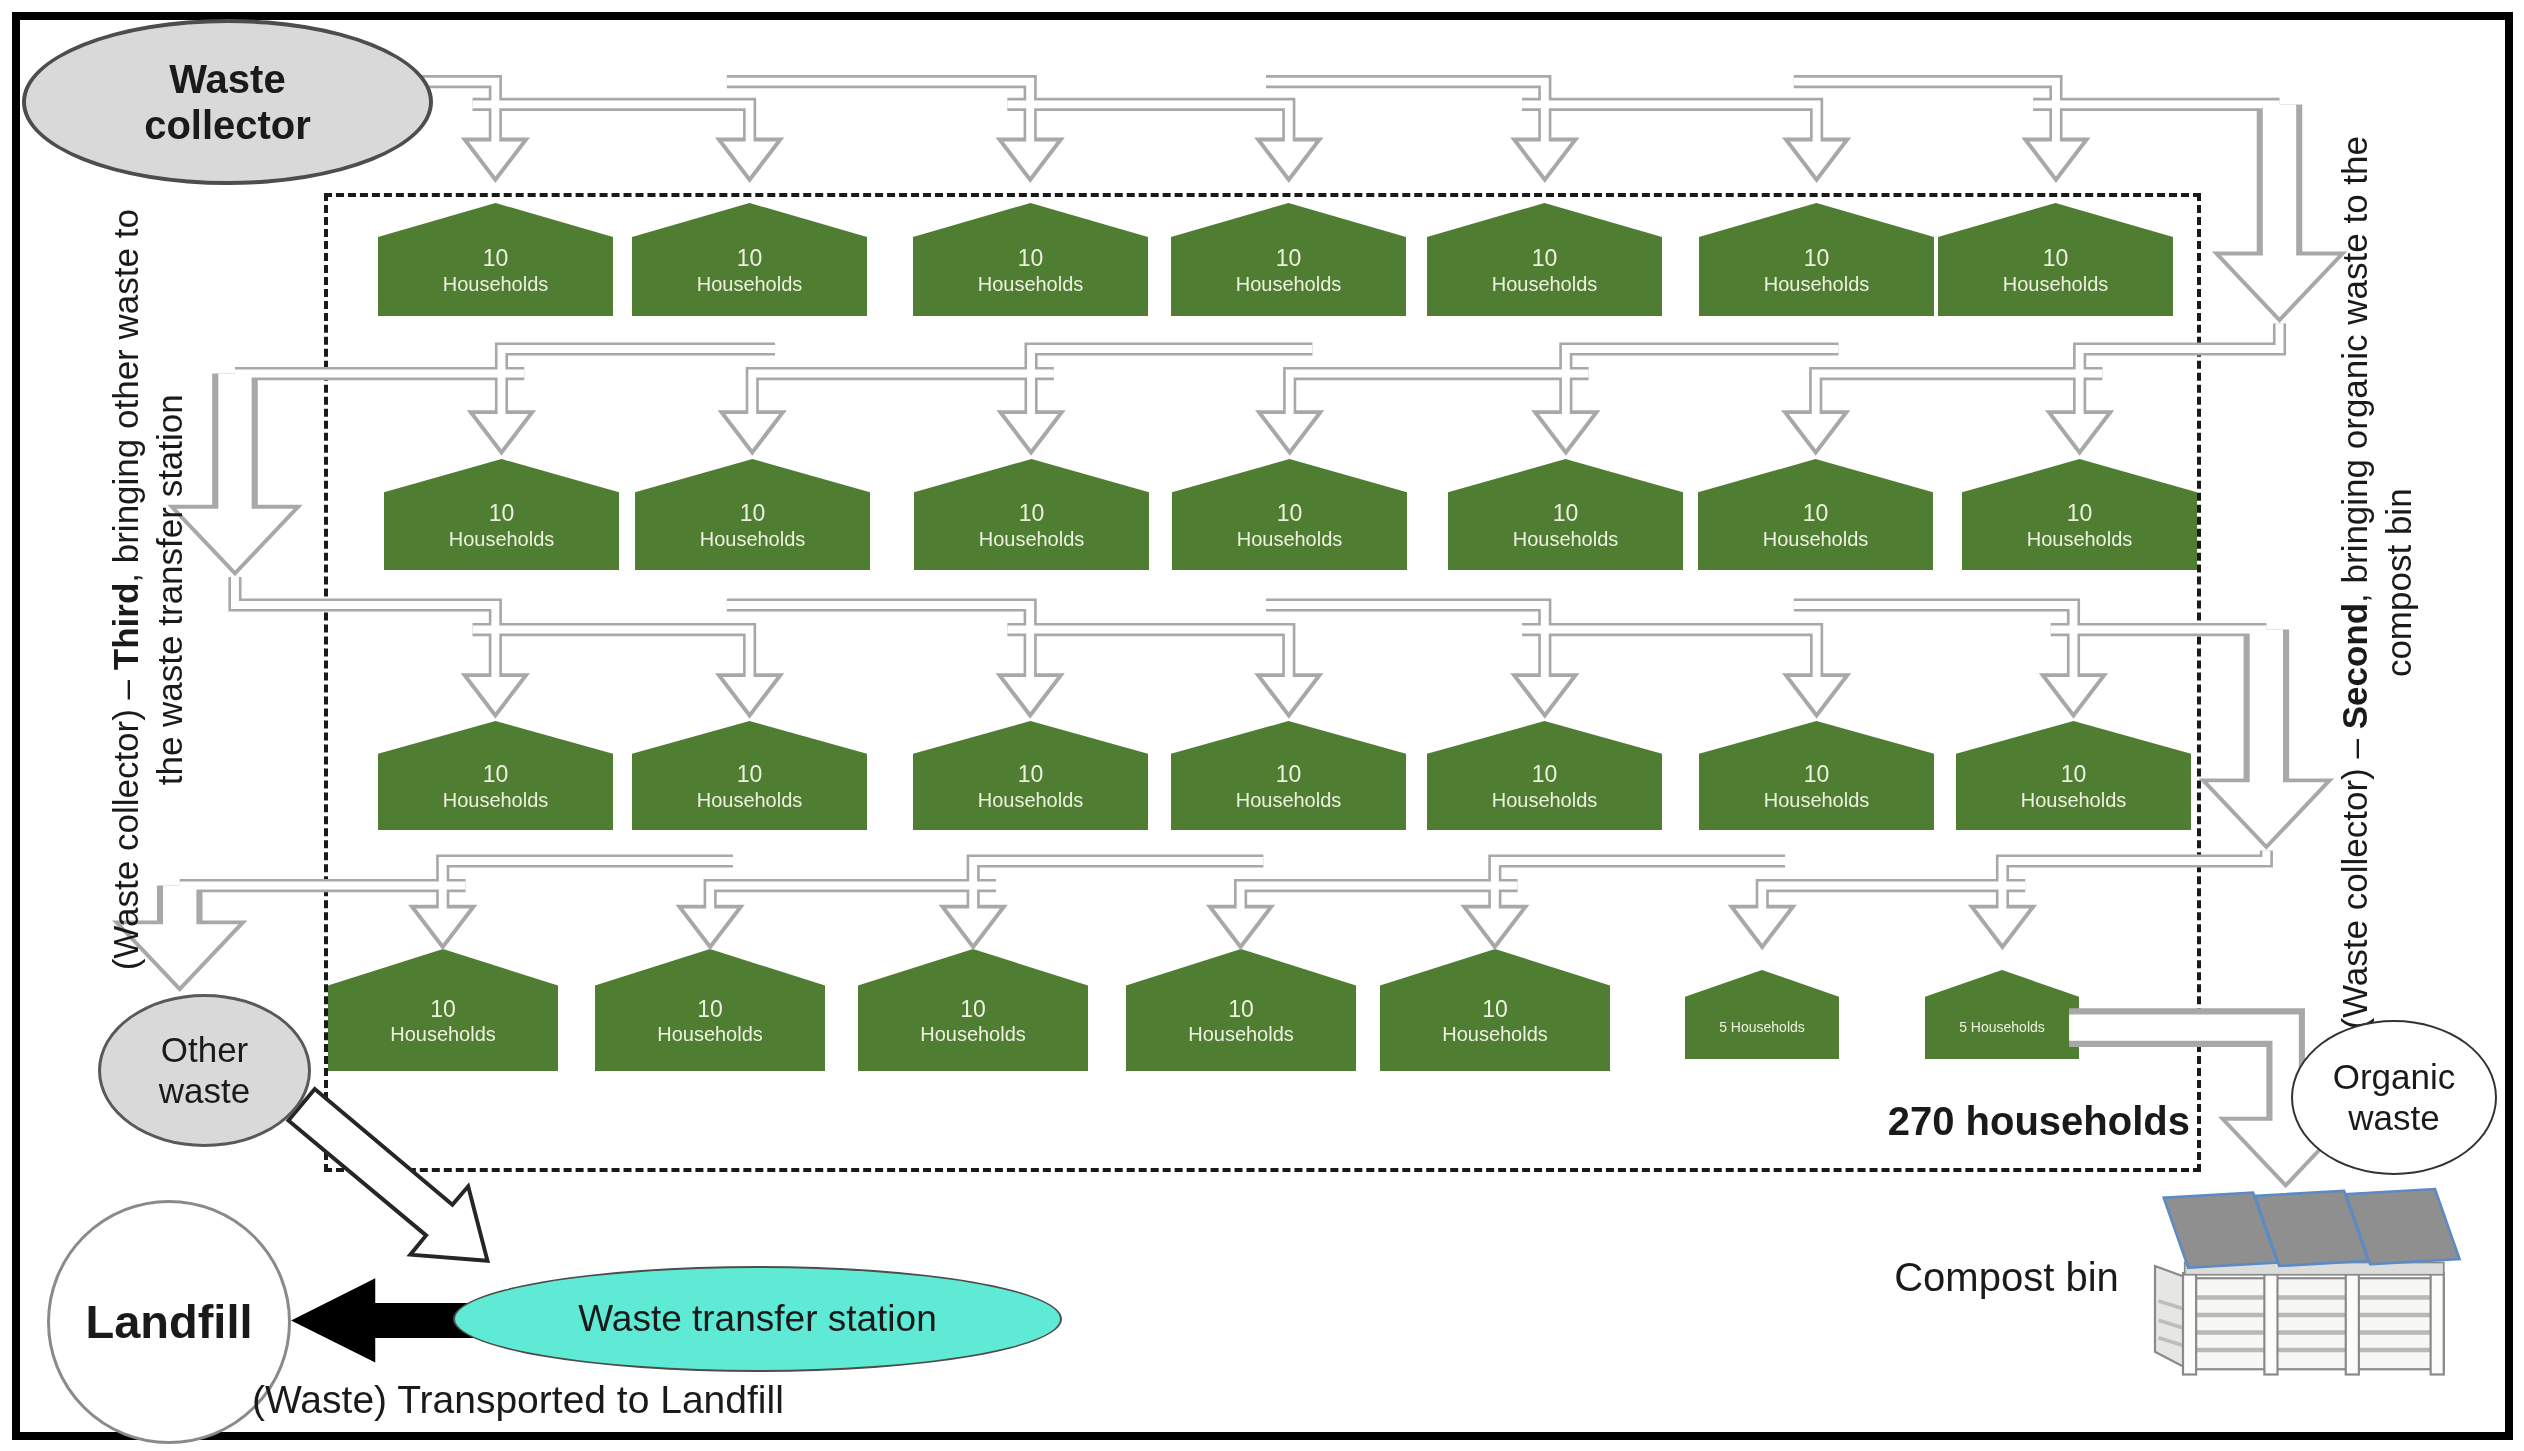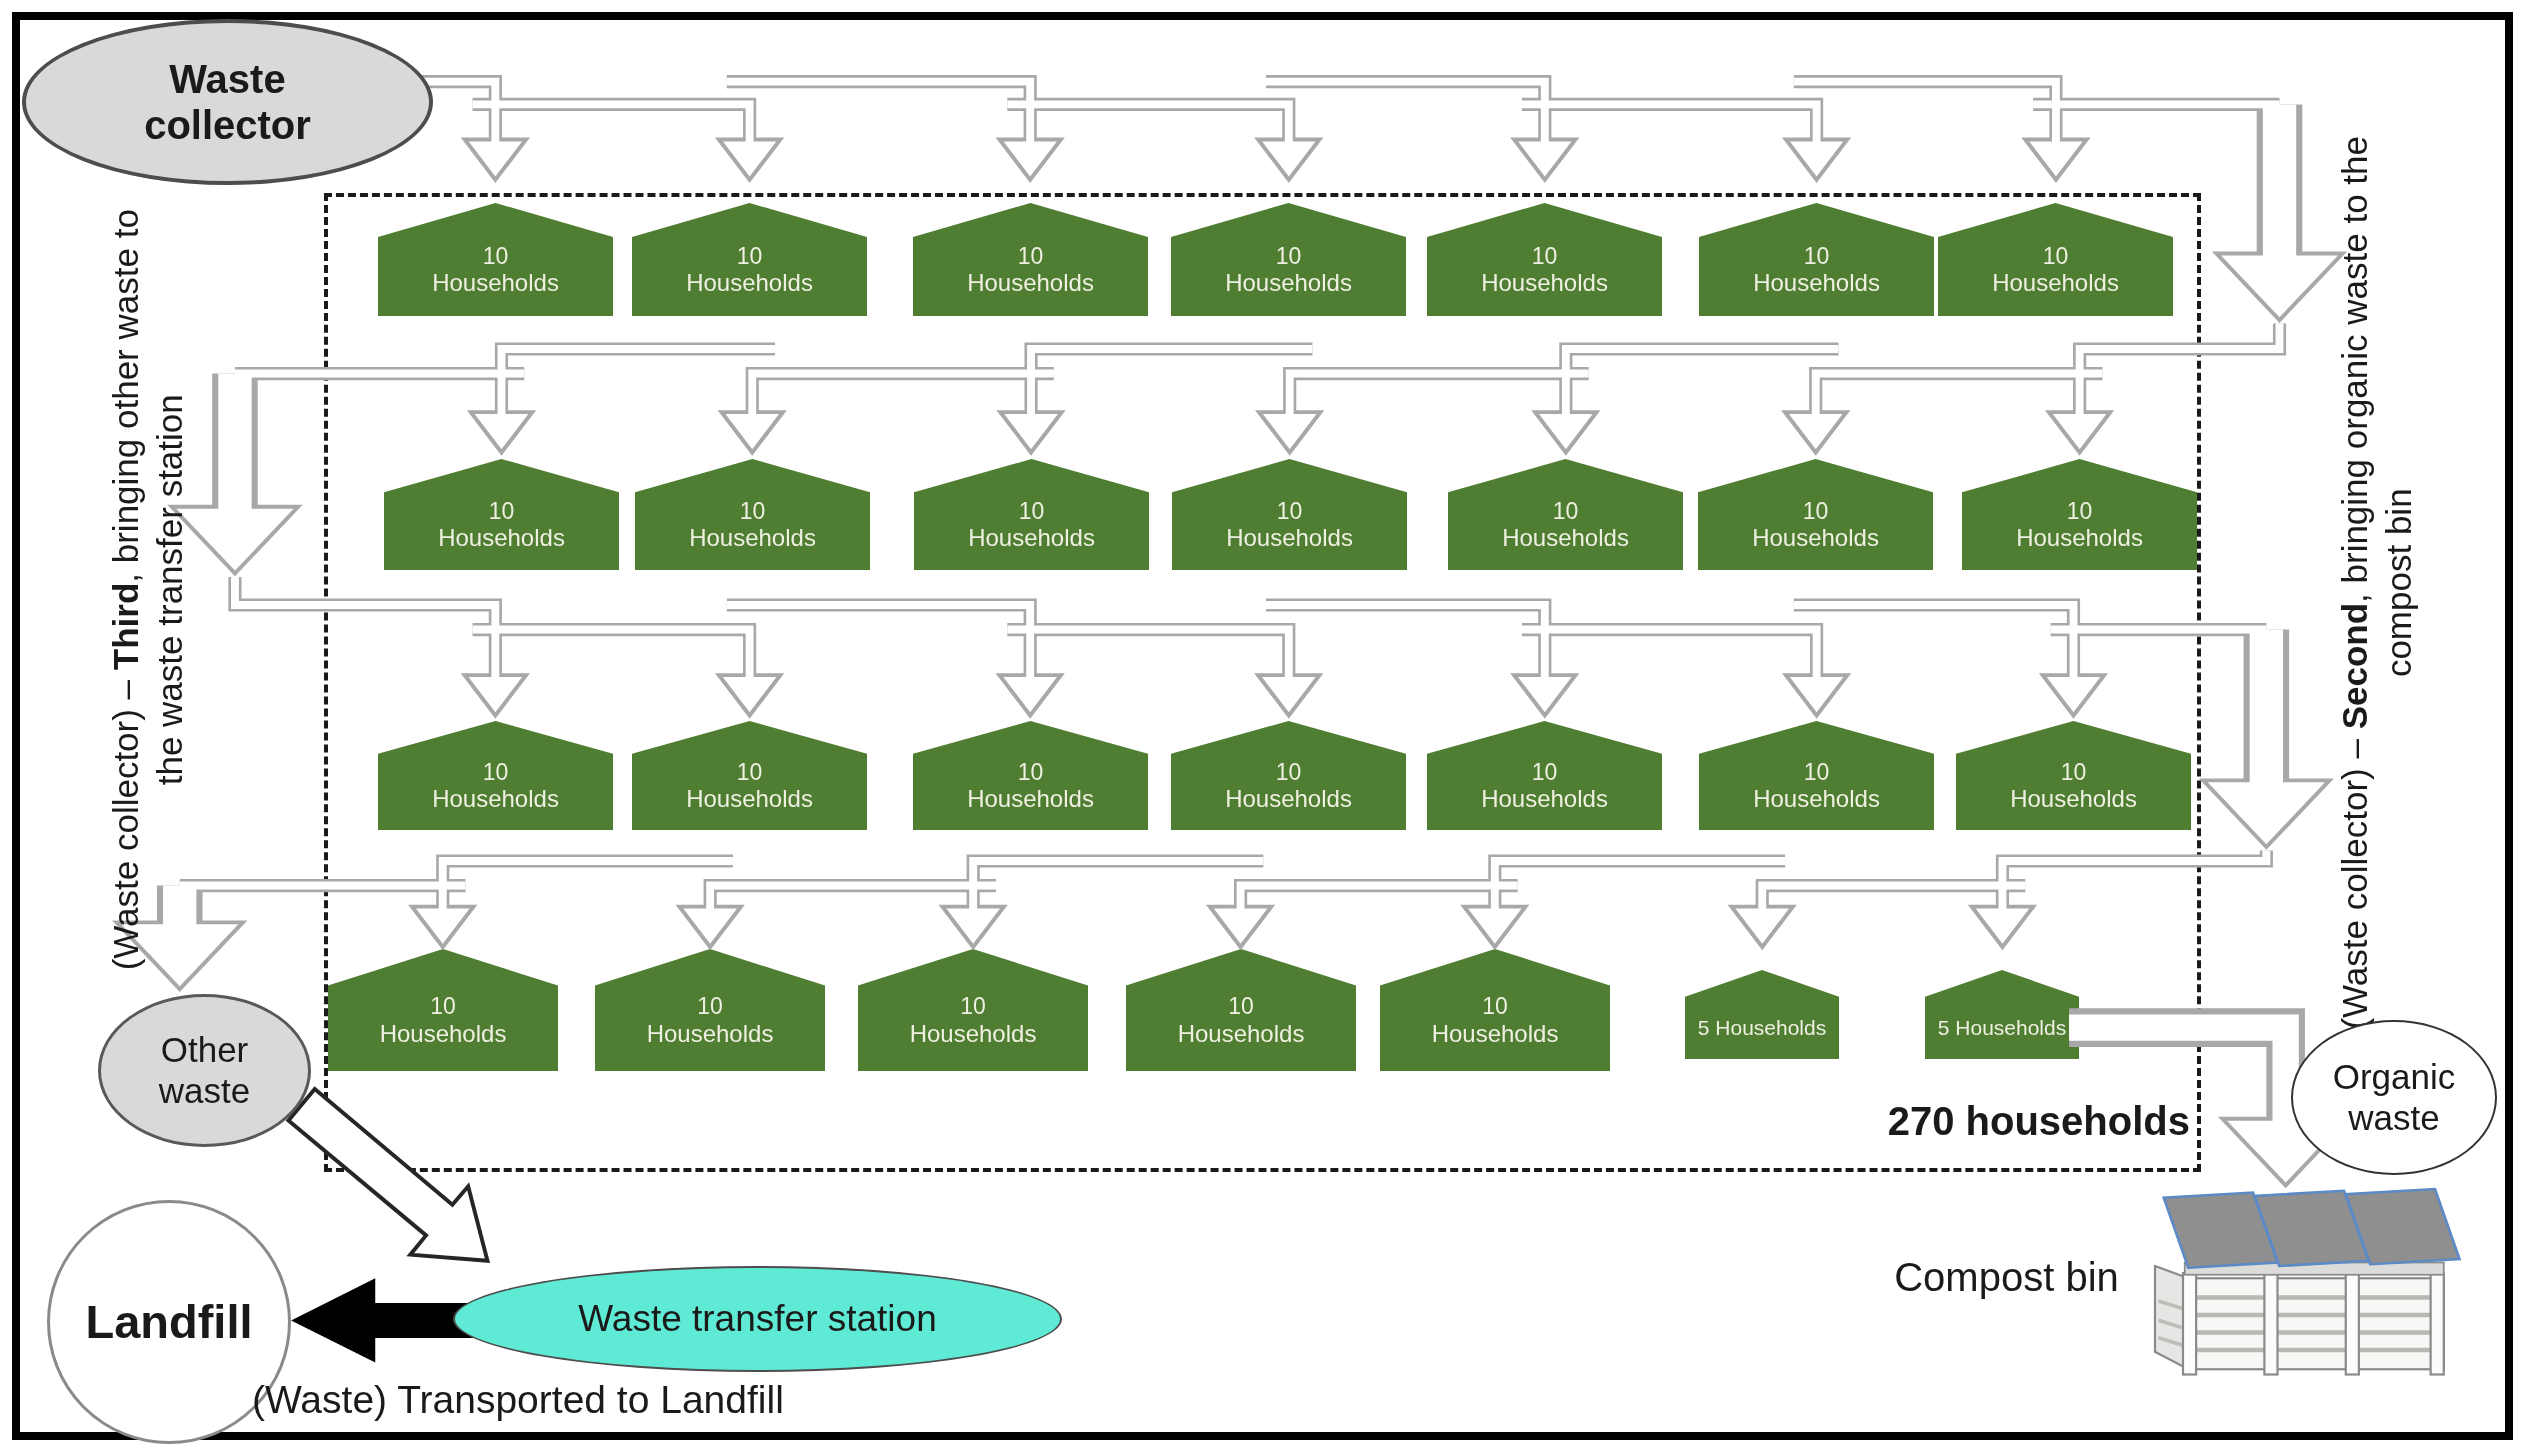--- a/index.html
+++ b/index.html
@@ -15,23 +15,23 @@
   #waste-collector{left:22px;top:19px;width:403px;height:158px;background:#d9d9d9;border:4.4px solid #4d4d4d;font-size:40px;font-weight:bold;z-index:6;}
   #other-waste{left:98px;top:994px;width:207px;height:147px;background:#d9d9d9;border:3.5px solid #595959;font-size:35px;z-index:6;}
   #organic-waste{left:2291px;top:1020px;width:202px;height:151px;background:#fff;border:2.6px solid #333;font-size:35px;z-index:6;}
   #landfill{left:47px;top:1200px;width:238px;height:238px;background:#fff;border:3.5px solid #8a8a8a;font-size:47px;font-weight:bold;z-index:6;}
   #transfer-station{left:453px;top:1266px;width:605px;height:102px;background:#5eead4;border:2.6px solid #4d4d4d;font-size:37px;z-index:6;}
   #boundary{left:324px;top:193px;width:1869px;height:971px;border:4.4px dashed #1a1a1a;z-index:2;}
   .house{position:absolute;z-index:1;clip-path:polygon(50% 0,100% 30%,100% 100%,0 100%,0 30%);
     display:flex;flex-direction:column;align-items:center;justify-content:center;
     text-align:center;padding-top:23px;box-sizing:border-box;}
   .house .l1{font-size:23px;line-height:1.1;}
-  .house .l2{font-size:24px;line-height:1.2;}
+  .house .l2{font-size:20px;line-height:1.2;}
   .house.small-house{padding-top:26px;}
-  .house.small-house .l1{font-size:21px;}
+  .house.small-house .l1{font-size:14px;}
   #pipes{left:0;top:0;z-index:3;}
   .vnote{position:absolute;transform:rotate(-90deg);text-align:center;font-size:35px;line-height:1.25;white-space:nowrap;z-index:4;}
   #total-label{top:1099px;width:526px;text-align:right;font-size:40px;font-weight:bold;z-index:4;}
   #transport-caption{left:252px;top:1378px;font-size:39px;z-index:6;}
   #compost-label{left:1866px;top:1255px;width:281px;text-align:center;font-size:40px;z-index:6;}
   #compost-art{left:2139px;top:1182px;z-index:5;}
 </style>
 </head>
 <body>
 

